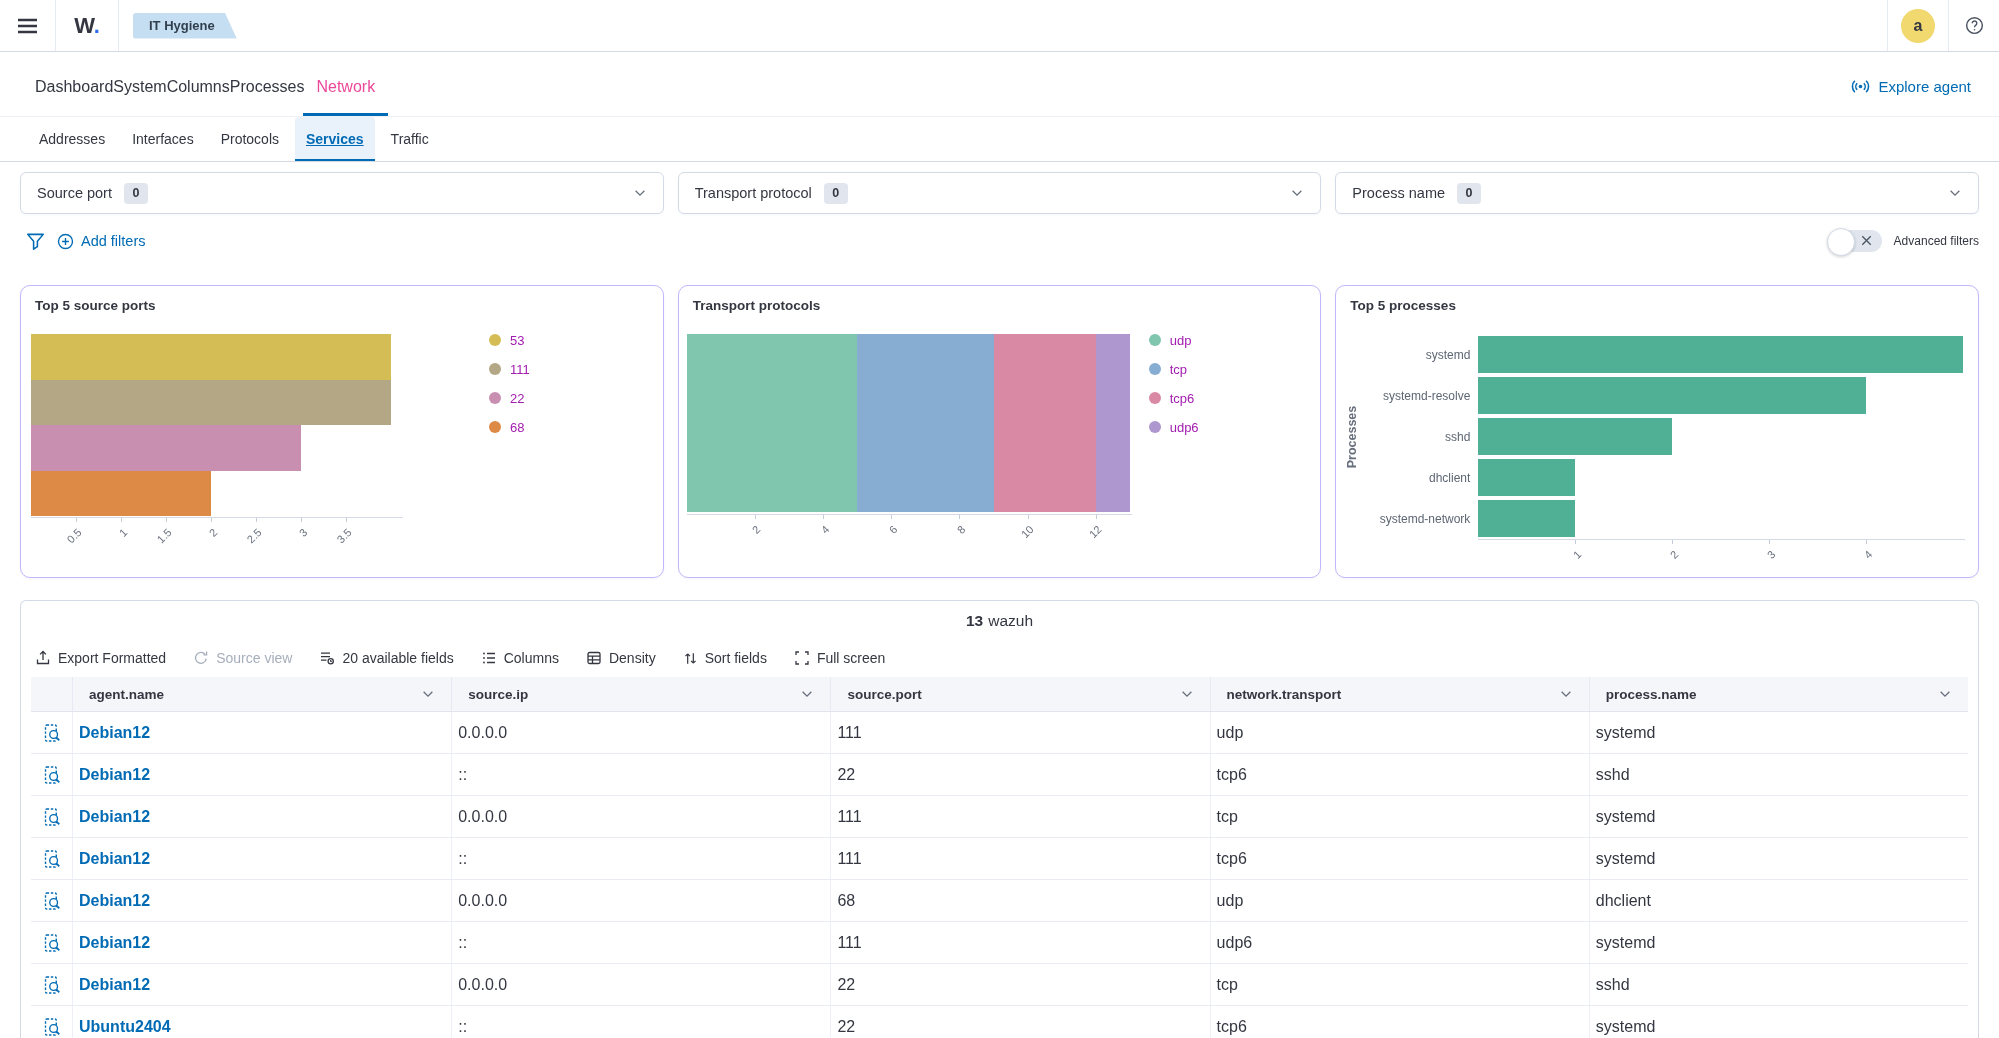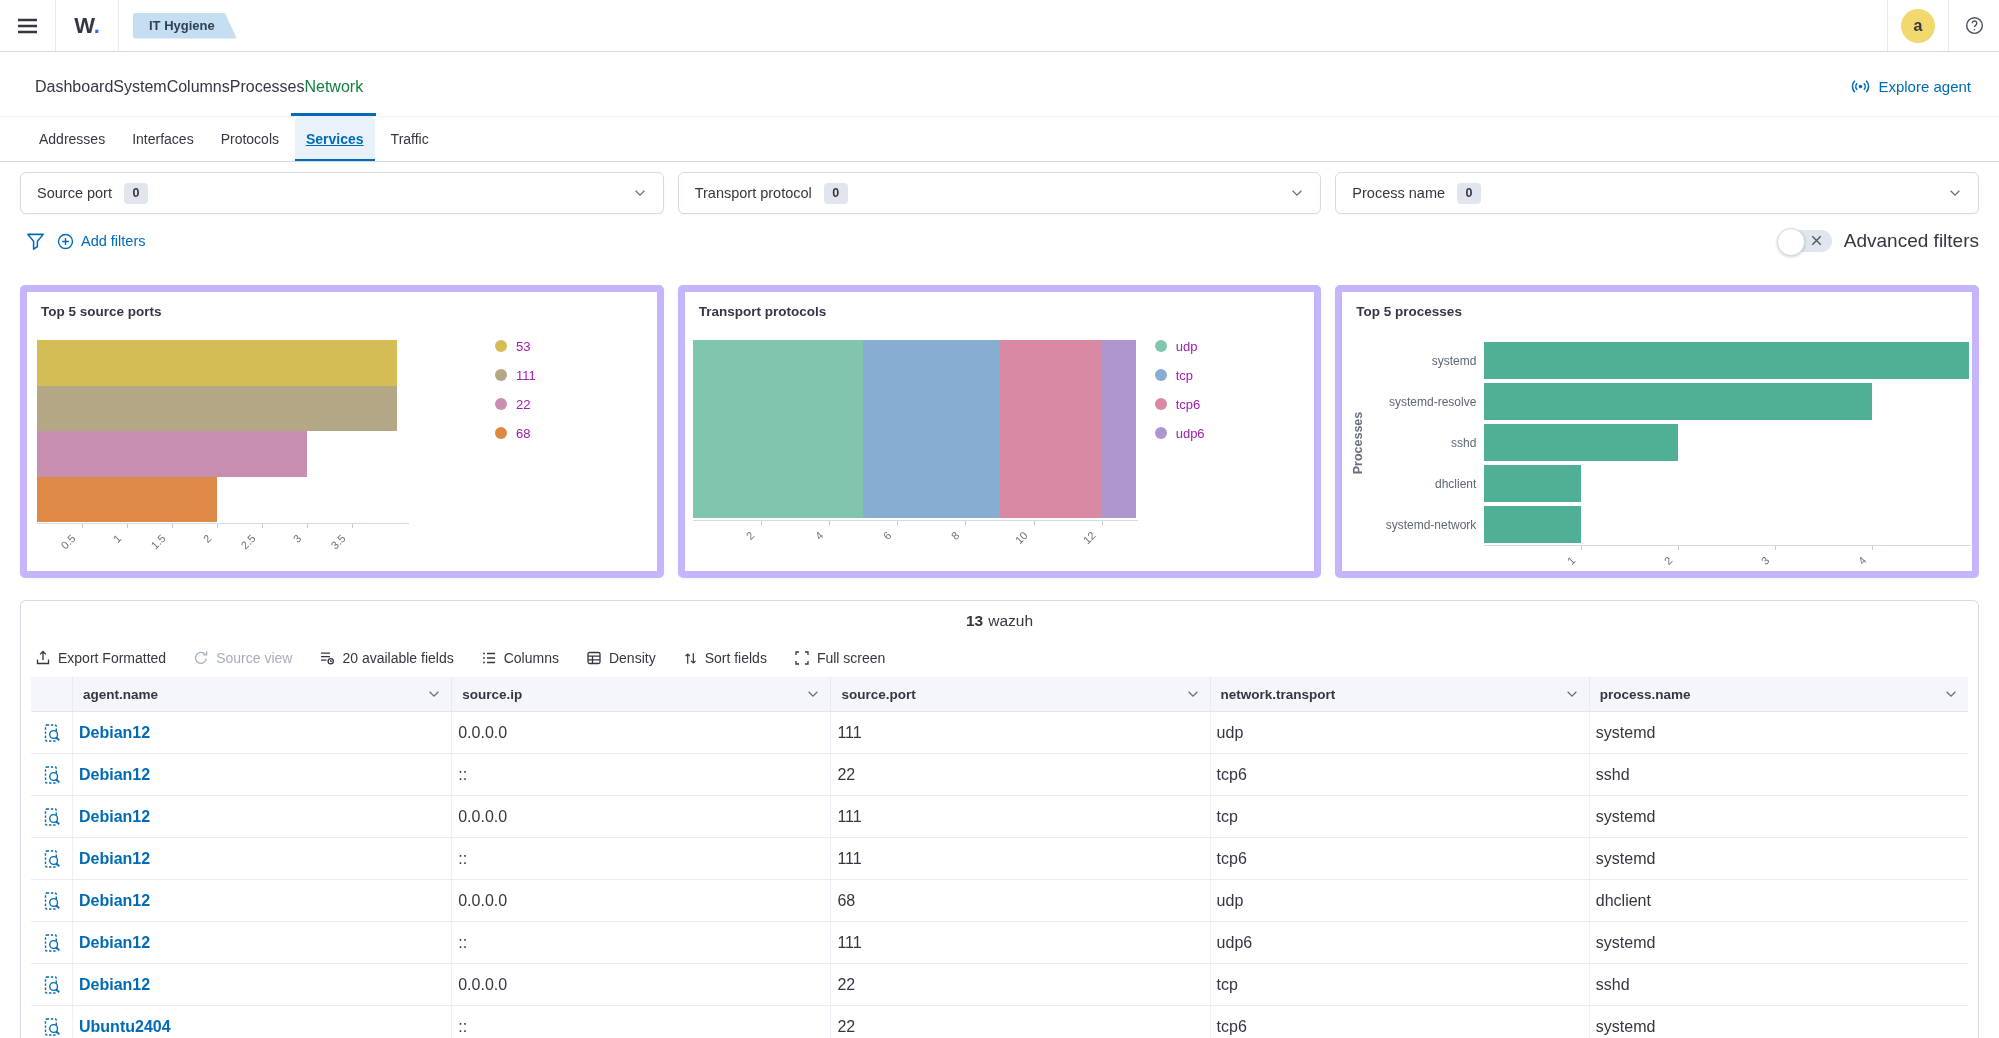--- a/index.html
+++ b/index.html
@@ -19,48 +19,48 @@
   .tag{margin-left:14px;height:26px;line-height:26px;background:#c6def2;color:#31404e;font-size:13px;font-weight:600;padding:0 22px 0 16px;border-radius:3px 0 0 3px;clip-path:polygon(0 0,calc(100% - 12px) 0,100% 100%,0 100%);}
   .tb-right{margin-left:auto;display:flex;align-items:center;height:100%;}
   .avatar-cell{width:60px;display:flex;justify-content:center;}
   .avatar{width:34px;height:34px;border-radius:50%;background:#f1d86f;display:flex;align-items:center;justify-content:center;font-size:16px;font-weight:600;color:#343741;cursor:pointer;}
   .help-cell{width:50px;display:flex;justify-content:center;color:#4a5361;}
 
   
   .navrow{position:absolute;top:52px;left:0;right:0;height:64px;border-bottom:1px solid #eef0f5;display:flex;align-items:flex-end;background:#fff;}
   .navtabs{display:flex;padding-left:35px;}
   .tab{font-size:16px;padding-bottom:20px;position:relative;cursor:pointer;color:#343741;}
-  .tab.active{color:#15803d;}
+  .tab.active{color:#ec4899;margin-left:12px;}
   .tab.active::after{content:'';position:absolute;left:-13px;right:-13px;bottom:0;height:3px;background:#006BB4;}
   .explore{margin-left:auto;padding-right:28px;padding-bottom:20px;color:#006BB4;font-size:15px;display:flex;align-items:center;gap:8px;cursor:pointer;}
 
   
   .subnav{position:absolute;top:117px;left:0;right:0;height:44px;border-bottom:1px solid #d3dae6;display:flex;padding-left:28px;gap:5px;background:#fff;}
   .subtab{font-size:14px;display:flex;align-items:center;padding:0 11px;color:#343741;cursor:pointer;}
   .subtab.active{color:#006BB4;font-weight:700;text-decoration:underline;background:#e9f1fa;box-shadow:inset 0 -2px 0 #006BB4;border-radius:4px 4px 0 0;}
 
   
   .filterrow{position:absolute;top:172px;left:20px;right:20px;display:flex;gap:14px;}
   .fselect{flex:1;height:40px;border:1px solid #d3dae6;border-radius:6px;background:#fff;display:flex;align-items:center;padding:0 16px;gap:12px;font-size:14.5px;cursor:pointer;box-shadow:0 1px 2px rgba(152,162,179,.08);}
   .fcount{background:#e0e5ee;border-radius:4px;min-width:24px;height:21px;display:flex;align-items:center;justify-content:center;font-size:12.5px;font-weight:700;}
   .fchev{margin-left:auto;color:#69707d;display:flex;}
 
   
   .pillsrow{position:absolute;top:224px;left:20px;right:20px;height:34px;display:flex;align-items:center;}
   .pill{border:1px solid #d3dae6;border-radius:4px;height:32px;display:flex;align-items:center;padding:0 13px;font-size:13px;background:#fff;margin-right:13px;cursor:pointer;box-shadow:0 1px 2px rgba(152,162,179,.1);}
   .funnel{color:#006BB4;margin:0 12px 0 6px;display:flex;cursor:pointer;}
   .addfilter{color:#006BB4;font-size:14.5px;display:flex;align-items:center;gap:7px;cursor:pointer;}
-  .adv{margin-left:auto;display:flex;align-items:center;gap:12px;font-size:19px;}
+  .adv{margin-left:auto;display:flex;align-items:center;gap:12px;font-size:12px;}
   .switch{position:relative;width:54px;height:22px;border-radius:11px;background:#e0e5ee;cursor:pointer;}
   .knob{position:absolute;left:-1px;top:-2px;width:26px;height:26px;border-radius:50%;background:#fff;border:1px solid #d3dae6;box-shadow:0 1px 3px rgba(0,0,0,.18);}
   .switch .x{position:absolute;right:8px;top:3px;color:#4a5361;display:flex;}
 
   
   .chartsrow{position:absolute;top:285px;left:20px;right:20px;height:293px;display:flex;gap:14px;}
-  .chart-card{flex:1;border:7px solid #c4b5fd;border-radius:5px;background:#fff;position:relative;box-shadow:0 1px 3px rgba(0,0,0,.04);overflow:hidden;}
+  .chart-card{flex:1;border:1px solid #c4b5fd;border-radius:10px;background:#fff;position:relative;box-shadow:0 1px 3px rgba(0,0,0,.04);overflow:hidden;}
   .chart-title{position:absolute;top:12px;left:14px;font-size:13.5px;font-weight:700;z-index:2;}
   .hbar,.seg{position:absolute;}
   .axis-x{position:absolute;height:1px;background:#d3dae6;}
   .tickstub{position:absolute;width:1px;height:4px;background:#c4ccd9;}
   .ticklabel{position:absolute;font-size:11px;color:#69707d;white-space:nowrap;transform:rotate(-45deg);transform-origin:100% 0;}
   .legend{position:absolute;display:flex;flex-direction:column;gap:9px;}
   .legitem{display:flex;align-items:center;gap:9px;height:20px;font-size:13px;color:#a21caf;cursor:pointer;}
   .legdot{width:12px;height:12px;border-radius:50%;flex:0 0 12px;}
   .c3label{position:absolute;font-size:12px;color:#5d6673;text-align:right;}
   .ylabel{position:absolute;font-size:12.5px;font-weight:700;color:#69707d;transform:translate(-50%,-50%) rotate(-90deg);white-space:nowrap;}
@@ -68,21 +68,21 @@
   
   .resultspanel{position:absolute;top:600px;left:20px;right:20px;height:438px;border:1px solid #d3dae6;border-bottom:none;border-radius:6px 6px 0 0;background:#fff;overflow:hidden;}
   .hitsline{height:40px;display:flex;align-items:center;justify-content:center;gap:5px;font-size:15.5px;}
   .hitsline b{font-weight:700;}
   .toolbar{height:34px;display:flex;align-items:center;padding:0 14px;gap:27px;font-size:14px;}
   .tool{display:flex;align-items:center;gap:7px;color:#343741;cursor:pointer;white-space:nowrap;}
   .tool.disabled{color:#a6aebc;cursor:default;}
   .tool svg{flex:0 0 auto;}
   .grid{position:absolute;top:76px;left:10px;right:10px;bottom:0;}
   .gridheader{display:grid;grid-template-columns:41px repeat(5,1fr);height:34px;background:#f5f6fa;border-bottom:1px solid #e0e5ee;}
-  .th{display:flex;align-items:center;gap:6px;padding:0 10px;font-size:13.5px;font-weight:700;border-left:1px solid #e6eaf2;cursor:pointer;}
+  .th{display:flex;align-items:center;gap:6px;padding:0 16px;font-size:13.5px;font-weight:700;border-left:1px solid #e6eaf2;cursor:pointer;}
   .th:first-child,.td:first-child{border-left:none;}
   .th .chev{margin-left:auto;color:#69707d;display:flex;}
   .gridrow{display:grid;grid-template-columns:41px repeat(5,1fr);height:41px;border-bottom:1px solid #e9edf3;background:#fff;}
   .td{display:flex;align-items:center;padding:0 6px;font-size:16px;border-left:1px solid #edf0f6;}
   .gutter{display:flex;align-items:center;justify-content:center;color:#006BB4;cursor:pointer;border-left:none;}
   .td.link{color:#006BB4;font-weight:700;cursor:pointer;}
 </style>
 </head>
 <body>
 

